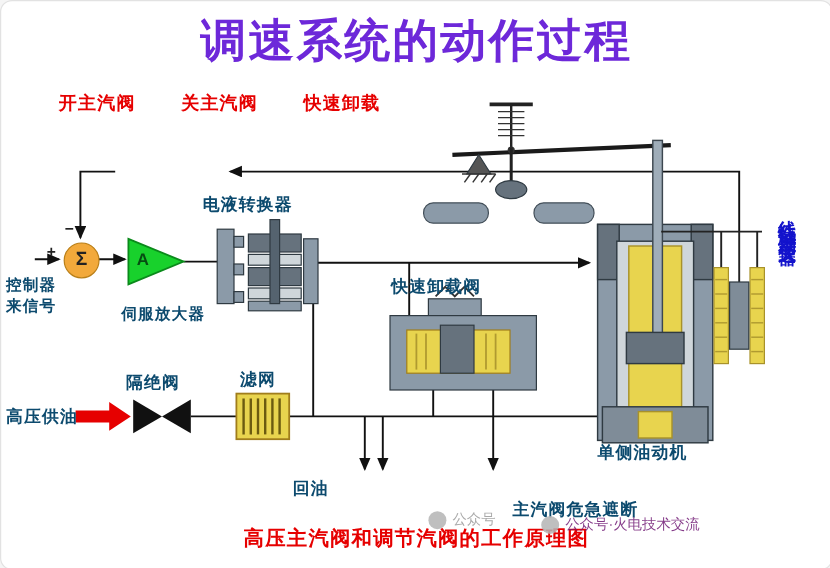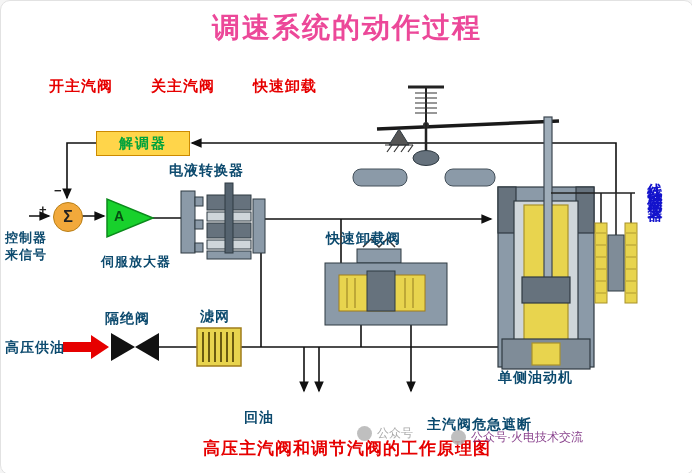--- a/index.html
+++ b/index.html
@@ -3,22 +3,22 @@
 <meta charset="utf-8">
 <style>
   html,body{margin:0;padding:0;background:#f5f5f5;}
   .stage{
     position:relative;width:692px;height:473px;background:#ffffff;
     font-family:"Liberation Sans",sans-serif;overflow:hidden;
     border:1px solid #e2e2e2;border-radius:10px;margin:0 auto;
   }
   .abs{position:absolute;}
   .title{
-    width:100%;text-align:center;top:8px;font-size:28px;font-weight:bold;
-    color:#ec4899;letter-spacing:2px;
+    width:100%;text-align:center;top:8px;font-size:38px;font-weight:bold;
+    color:#6d28d9;letter-spacing:2px;
   }
   .legend-row{top:76px;left:8px;display:flex;gap:38px;margin-left:40px;}
   .legend-item{color:#e60000;font-weight:bold;font-size:15px;letter-spacing:1px;}
   .blue-label{color:#0c4a6e;font-weight:bold;font-size:14px;letter-spacing:1px;white-space:nowrap;}
   .demod-box{
     left:95px;top:130px;width:92px;height:23px;background:#ffd54a;
     border:1px solid #cc8a00;color:#00a33c;font-weight:bold;font-size:14px;
     display:flex;align-items:center;justify-content:center;letter-spacing:2px;
   }
   .sum-circle{
@@ -189,21 +189,20 @@
   </svg>
 
   <div class="abs title">调速系统的动作过程</div>
 
   <div class="abs legend-row">
     <span class="legend-item">开主汽阀</span>
     <span class="legend-item">关主汽阀</span>
     <span class="legend-item">快速卸载</span>
   </div>
 
-  <div class="abs demod-box">解调器</div>
 
   <div class="abs blue-label" style="left:168px;top:161px;">电液转换器</div>
 
   <div class="abs" style="left:4px;top:228px;line-height:17px;">
     <div class="blue-label" style="font-size:13px;">控制器</div>
     <div class="blue-label" style="font-size:13px;">来信号</div>
   </div>
 
   <span class="abs sign" style="left:38px;top:201px;">+</span>
   <span class="abs sign" style="left:53px;top:182px;">−</span>
@@ -214,21 +213,21 @@
   <div class="abs blue-label" style="left:100px;top:252px;font-size:13px;">伺服放大器</div>
 
   <div class="abs blue-label" style="left:325px;top:229px;">快速卸载阀</div>
 
   <div class="abs blue-label" style="left:104px;top:309px;">隔绝阀</div>
 
   <div class="abs blue-label" style="left:199px;top:307px;">滤网</div>
 
   <div class="abs blue-label" style="left:4px;top:338px;">高压供油</div>
 
-  <div class="abs blue-label" style="left:243px;top:408px;text-align:right;">回油</div>
+  <div class="abs blue-label" style="left:243px;top:398px;text-align:right;">回油</div>
 
   <div class="abs blue-label" style="left:426px;top:398px;margin-top:17px;">主汽阀危急遮断</div>
 
   <div class="abs blue-label" style="left:497px;top:368px;">单侧油动机</div>
 
   <div class="abs lvdt-label">线性位移差动变送器</div>
 
   <div class="abs caption">高压主汽阀和调节汽阀的工作原理图</div>
 
   <div class="abs watermark" style="left:356px;top:424px;">

